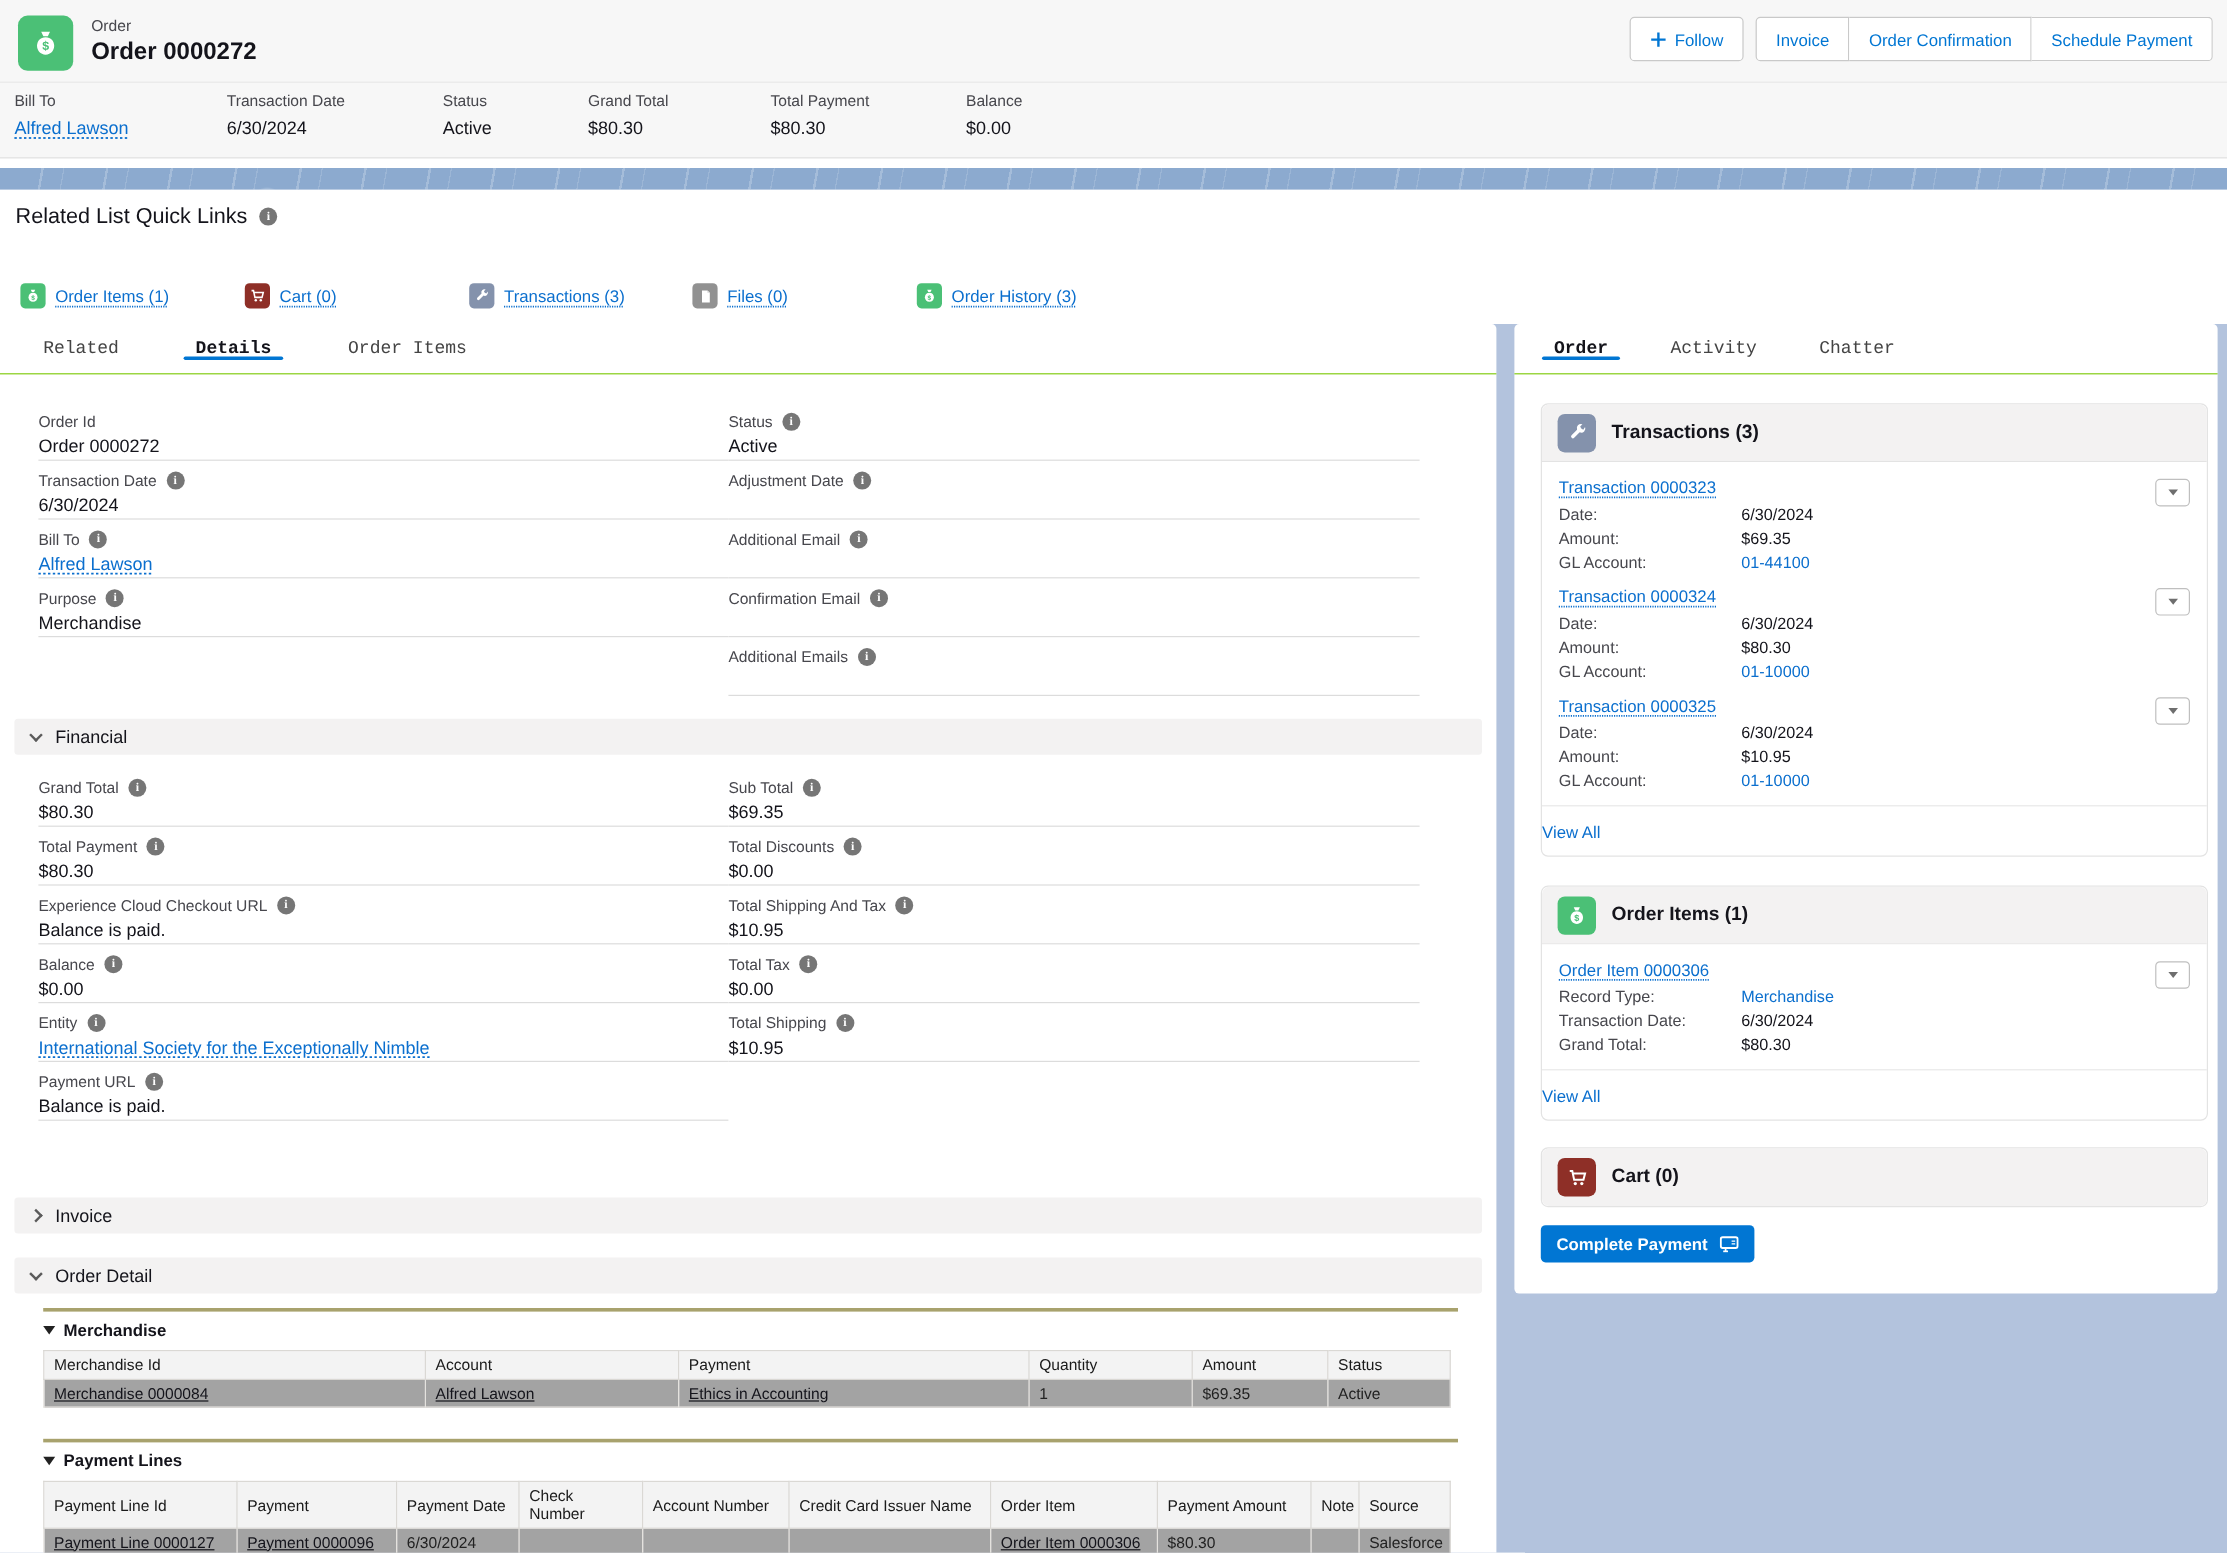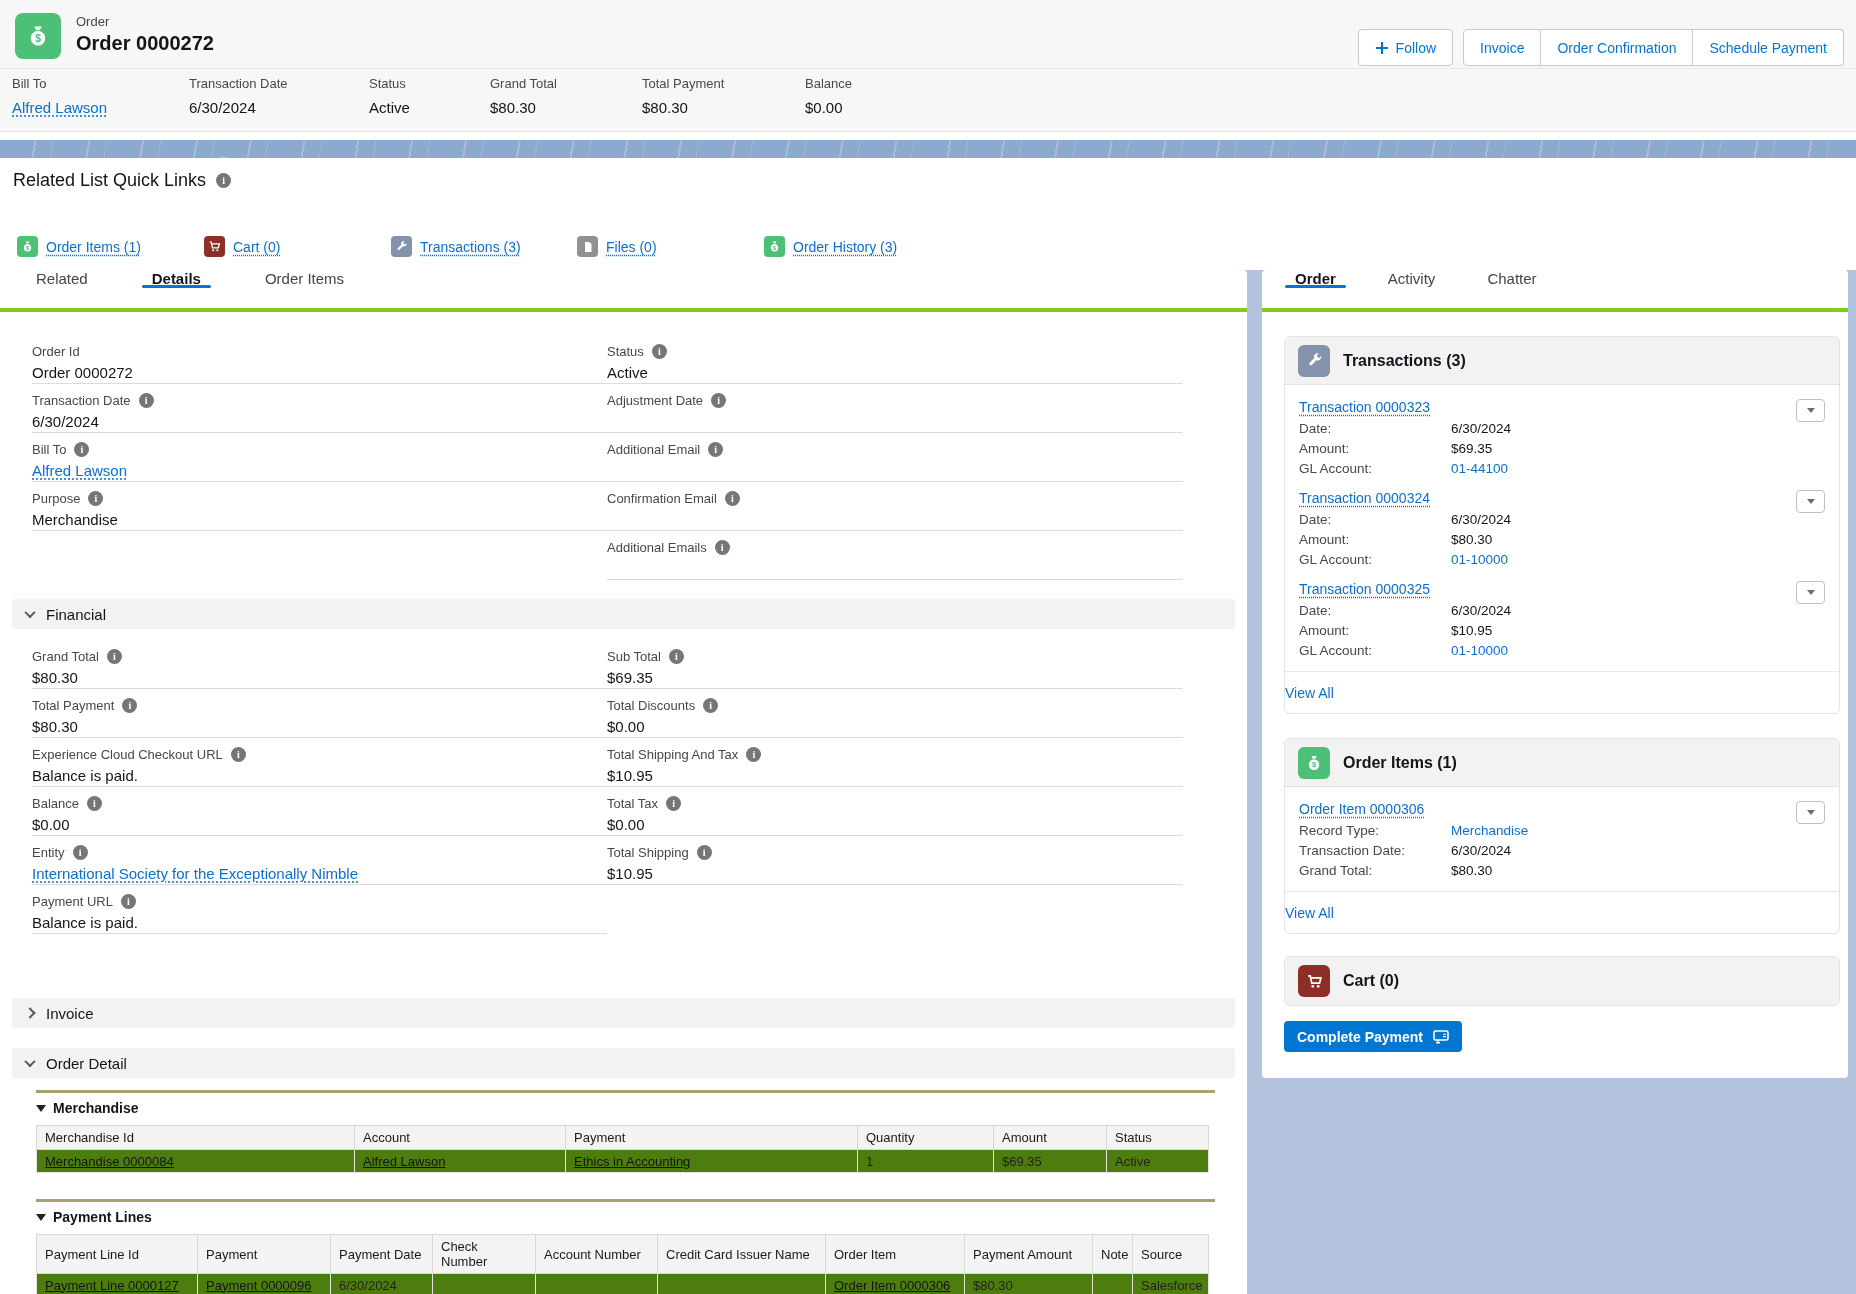--- a/index.html
+++ b/index.html
@@ -6,21 +6,21 @@
   html,body { width:1856px; height:1294px; }
   body { font-family:"Liberation Sans", sans-serif; color:#14141b; background:#fff; }
   #screen { position:relative; width:1856px; height:1294px; overflow:hidden; background:#fff; }
 
   
   .hdr { position:absolute; left:0; top:0; width:1856px; height:132px; background:#f7f7f7; border-bottom:1px solid #e2e2e2; }
   .hdr-divider { position:absolute; left:0; top:68px; width:1856px; height:1px; background:#e8e8e8; }
   .entity-icon { position:absolute; left:15px; top:13px; width:46px; height:46px; border-radius:8px; background:#4bc076; display:flex; align-items:center; justify-content:center; }
   .hdr-entity { position:absolute; left:76px; top:14px; font-size:13px; color:#47474d; }
   .hdr-title  { position:absolute; left:76px; top:32px; font-size:20px; font-weight:bold; color:#14141b; }
-  .hdr-actions { position:absolute; right:12px; top:29px; display:flex; align-items:center; }
+  .hdr-actions { position:absolute; right:12px; top:14px; display:flex; align-items:center; }
   .btn { height:37px; padding:0 16px; background:#fff; border:1px solid #c9c9c9; color:#0176d3; font-size:14px; display:flex; align-items:center; gap:7px; cursor:pointer; white-space:nowrap; }
   .btn.follow { border-radius:4px; margin-right:10px; }
   .btn-group { display:flex; }
   .btn-group .btn { border-radius:0; border-left-width:0; }
   .btn-group .btn:first-child { border-radius:4px 0 0 4px; border-left-width:1px; }
   .btn-group .btn:last-child { border-radius:0 4px 4px 0; }
   .sum-col { position:absolute; top:76px; }
   .sum-label { font-size:13px; color:#47474d; margin-bottom:8px; }
   .sum-value { font-size:15px; color:#14141b; }
 
@@ -38,21 +38,21 @@
   a.dotted { color:#0b6fce; text-decoration:underline dotted; text-underline-offset:3px; cursor:pointer; }
   a.plain  { color:#0b6fce; text-decoration:none; cursor:pointer; }
   .ql-item a { font-size:14px; }
 
   
   .page-bg { position:absolute; left:0; top:270px; width:1856px; height:1024px; background:#b3c3dd; }
   .main-card { position:absolute; left:0; top:270px; width:1247px; height:1024px; background:#fff; border-radius:0 4px 0 0; }
   .side-panel { position:absolute; left:1262px; top:270px; width:586px; height:808px; background:#fff; border-radius:4px; }
 
   
-  .tabs { display:flex; height:42px; border-bottom:4px solid #84cc16; align-items:flex-start; }
+  .tabs { display:flex; height:42px; border-bottom:1px solid #84cc16; align-items:center;font-family:Liberation Mono, monospace; }
   .tab { position:relative; display:flex; align-items:center; padding:0 10px; margin-right:44px; font-size:15px; color:#444; cursor:pointer; }
   .tab.active { font-weight:bold; color:#14141b; }
   .tab.active::after { content:""; position:absolute; left:0; right:0; bottom:-1px; height:3px; background:#0176d3; border-radius:2px; }
   .main-card .tabs { padding-left:26px; }
   .side-panel .tabs { padding-left:23px; }
 
   
   .cols { position:absolute; left:32px; width:1187px; display:flex; }
   .col-a { width:575px; } .col-b { width:576px; }
   .field { height:49px; border-bottom:1px solid #dcdcdc; padding-top:9px; }
@@ -67,21 +67,21 @@
   .chev { width:8px; height:8px; border-right:2px solid #5b5b5b; border-bottom:2px solid #5b5b5b; }
   .chev.down { transform:rotate(45deg) translate(-1px,-1px); }
   .chev.right { transform:rotate(-45deg); }
 
   
   .subsec { position:absolute; left:36px; width:1179px; border-top:3px solid #a8a26d; padding-top:7px; }
   .subsec-title { font-size:14px; font-weight:bold; display:flex; align-items:center; gap:7px; }
   .tri-down { width:0; height:0; border-left:5px solid transparent; border-right:5px solid transparent; border-top:7px solid #222; }
   table.grid { border-collapse:collapse; table-layout:fixed; margin-top:9px; width:1172px; }
   table.grid th { background:#f3f3f3; border:1px solid #dad8d4; font-size:13px; font-weight:normal; text-align:left; padding:4px 8px; height:24px; color:#1a1a1a; }
-  table.grid td { border:1px solid #e4e2de; border-top:none; font-size:13px; padding:3px 8px; height:23px; background:#4d7c0f; color:#222; }
+  table.grid td { border:1px solid #e4e2de; border-top:none; font-size:13px; padding:3px 8px; height:23px; background:#a3a3a3; color:#222; }
   table.grid a { color:#14141b; text-decoration:underline; cursor:pointer; }
 
   
   .scard { margin:0 8px 0 22px; width:556px; border:1px solid #e3e3e3; border-radius:6px; }
   .scard-head { height:48px; background:#f3f2f2; border-bottom:1px solid #e3e3e3; border-radius:6px 6px 0 0; display:flex; align-items:center; gap:13px; padding-left:13px; font-size:16px; font-weight:bold; color:#14141b; }
   .scard-head.only { border-bottom:none; border-radius:6px; }
   .scard-icon { width:32px; height:32px; border-radius:6px; display:flex; align-items:center; justify-content:center; }
   .scard-body { padding:13px 14px 0 14px; }
   .entry { position:relative; margin-bottom:13px; }
   .entry-title a { font-size:14px; }

